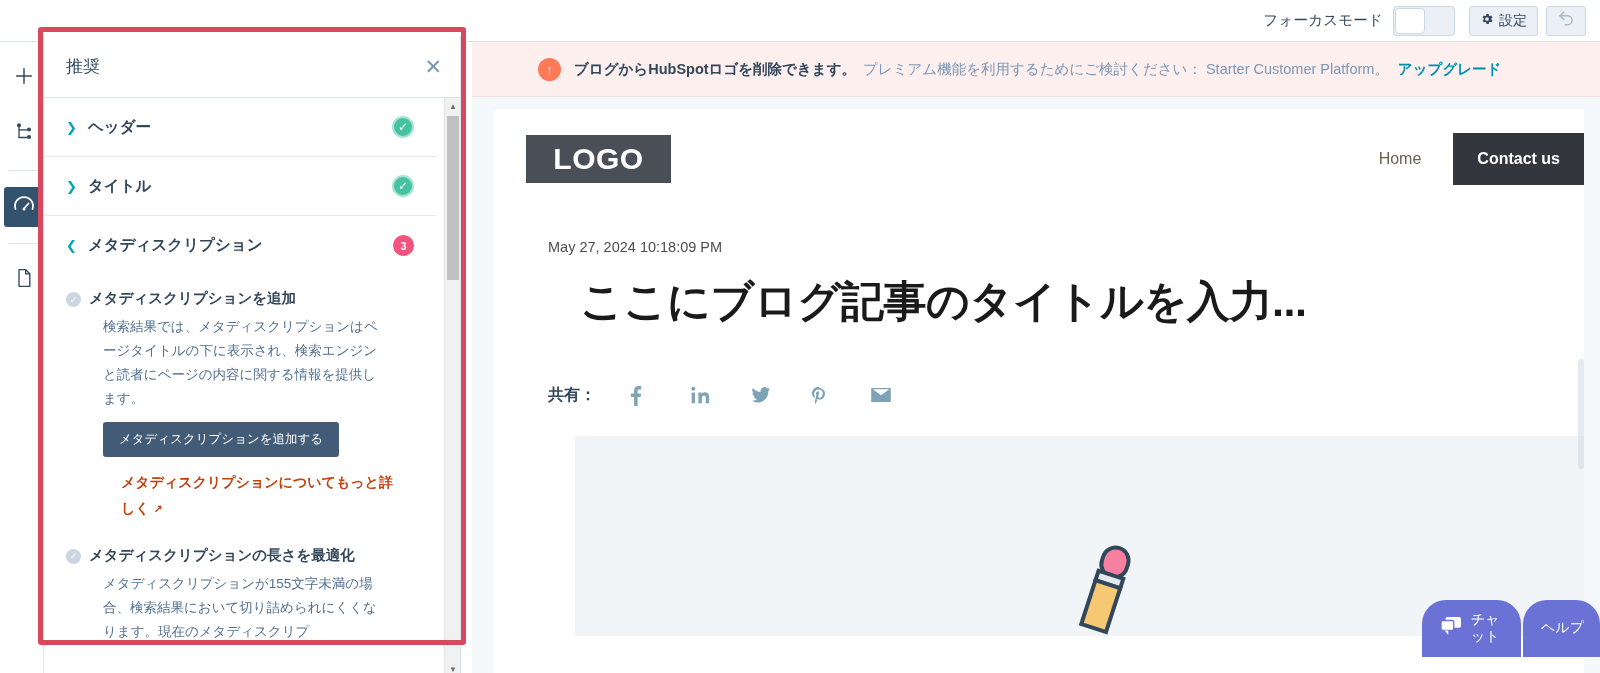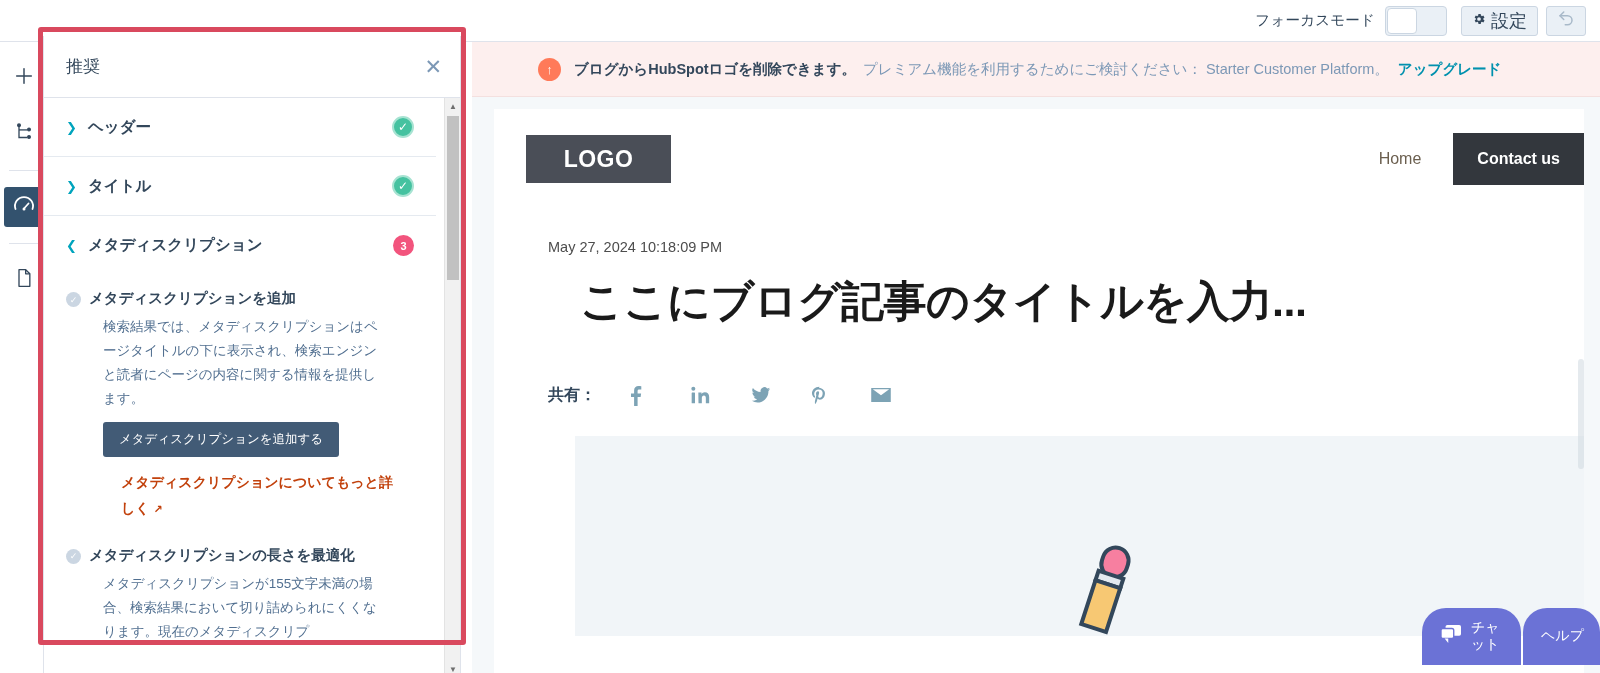--- a/index.html
+++ b/index.html
@@ -26,21 +26,21 @@
     width: 62px; height: 30px; border-radius: 4px;
     background: #eaf0f6; border: 1px solid #cbd6e2;
     display: flex; align-items: center; position: relative; margin-right: 14px;
   }
   .toggle .knob {
     width: 30px; height: 26px; margin-left: 1px;
     background: #fff; border: 1px solid #cbd6e2; border-radius: 4px;
   }
   .btn-top {
     height: 30px; border: 1px solid #cbd6e2; border-radius: 3px;
-    background: #eaf0f6; color: #33475b; font-size: 18px;
+    background: #eaf0f6; color: #33475b; font-size: 14px;
     display: flex; align-items: center; gap: 5px;
     padding: 0 10px; margin-right: 8px; cursor: pointer;
   }
   .btn-icon-only {
     width: 40px; justify-content: center; padding: 0; color: #a8b9c9;
     font-size: 17px;
   }
 
   
   .rail {
@@ -177,21 +177,21 @@
     position: relative;
   }
 
   .site-nav {
     height: 100px; display: flex; align-items: center;
     padding: 0 0 0 32px;
   }
   .logo-box {
     width: 145px; height: 48px; background: #4a4e57; color: #fff;
     display: flex; align-items: center; justify-content: center;
-    font-size: 23px; font-weight: 700; letter-spacing: .5px;
+    font-size: 30px; font-weight: 700; letter-spacing: .5px;
   }
   .nav-right { margin-left: auto; display: flex; align-items: center; }
   .nav-link { font-size: 16px; color: #6b5f4f; margin-right: 32px; cursor: pointer; }
   .nav-cta {
     background: #33373d; color: #fff; font-size: 16px; font-weight: 700;
     padding: 17px 24px; cursor: pointer;
   }
 
   .post {
     padding: 30px 0 12px 54px;
@@ -216,21 +216,21 @@
   .pencil { position: absolute; left: 496px; top: 108px; }
 
   
   .cscroll {
     position: absolute; right: 0; top: 250px; width: 6px; height: 110px;
     background: #cfd8e0; border-radius: 3px; opacity: .55;
   }
 
   
   .chatbar {
-    position: absolute; right: 0; bottom: 8px;
+    position: absolute; right: 0; bottom: 16px;
     display: flex; align-items: stretch; z-index: 60;
   }
   .chat-btn {
     background: #6b72d6; color: #fff;
     border-radius: 24px 24px 0 0;
     display: flex; align-items: center; gap: 9px;
     padding: 11px 16px 12px 18px; cursor: pointer;
   }
   .chat-label { font-size: 14px; line-height: 1.22; width: 34px; }
   .help-btn {

